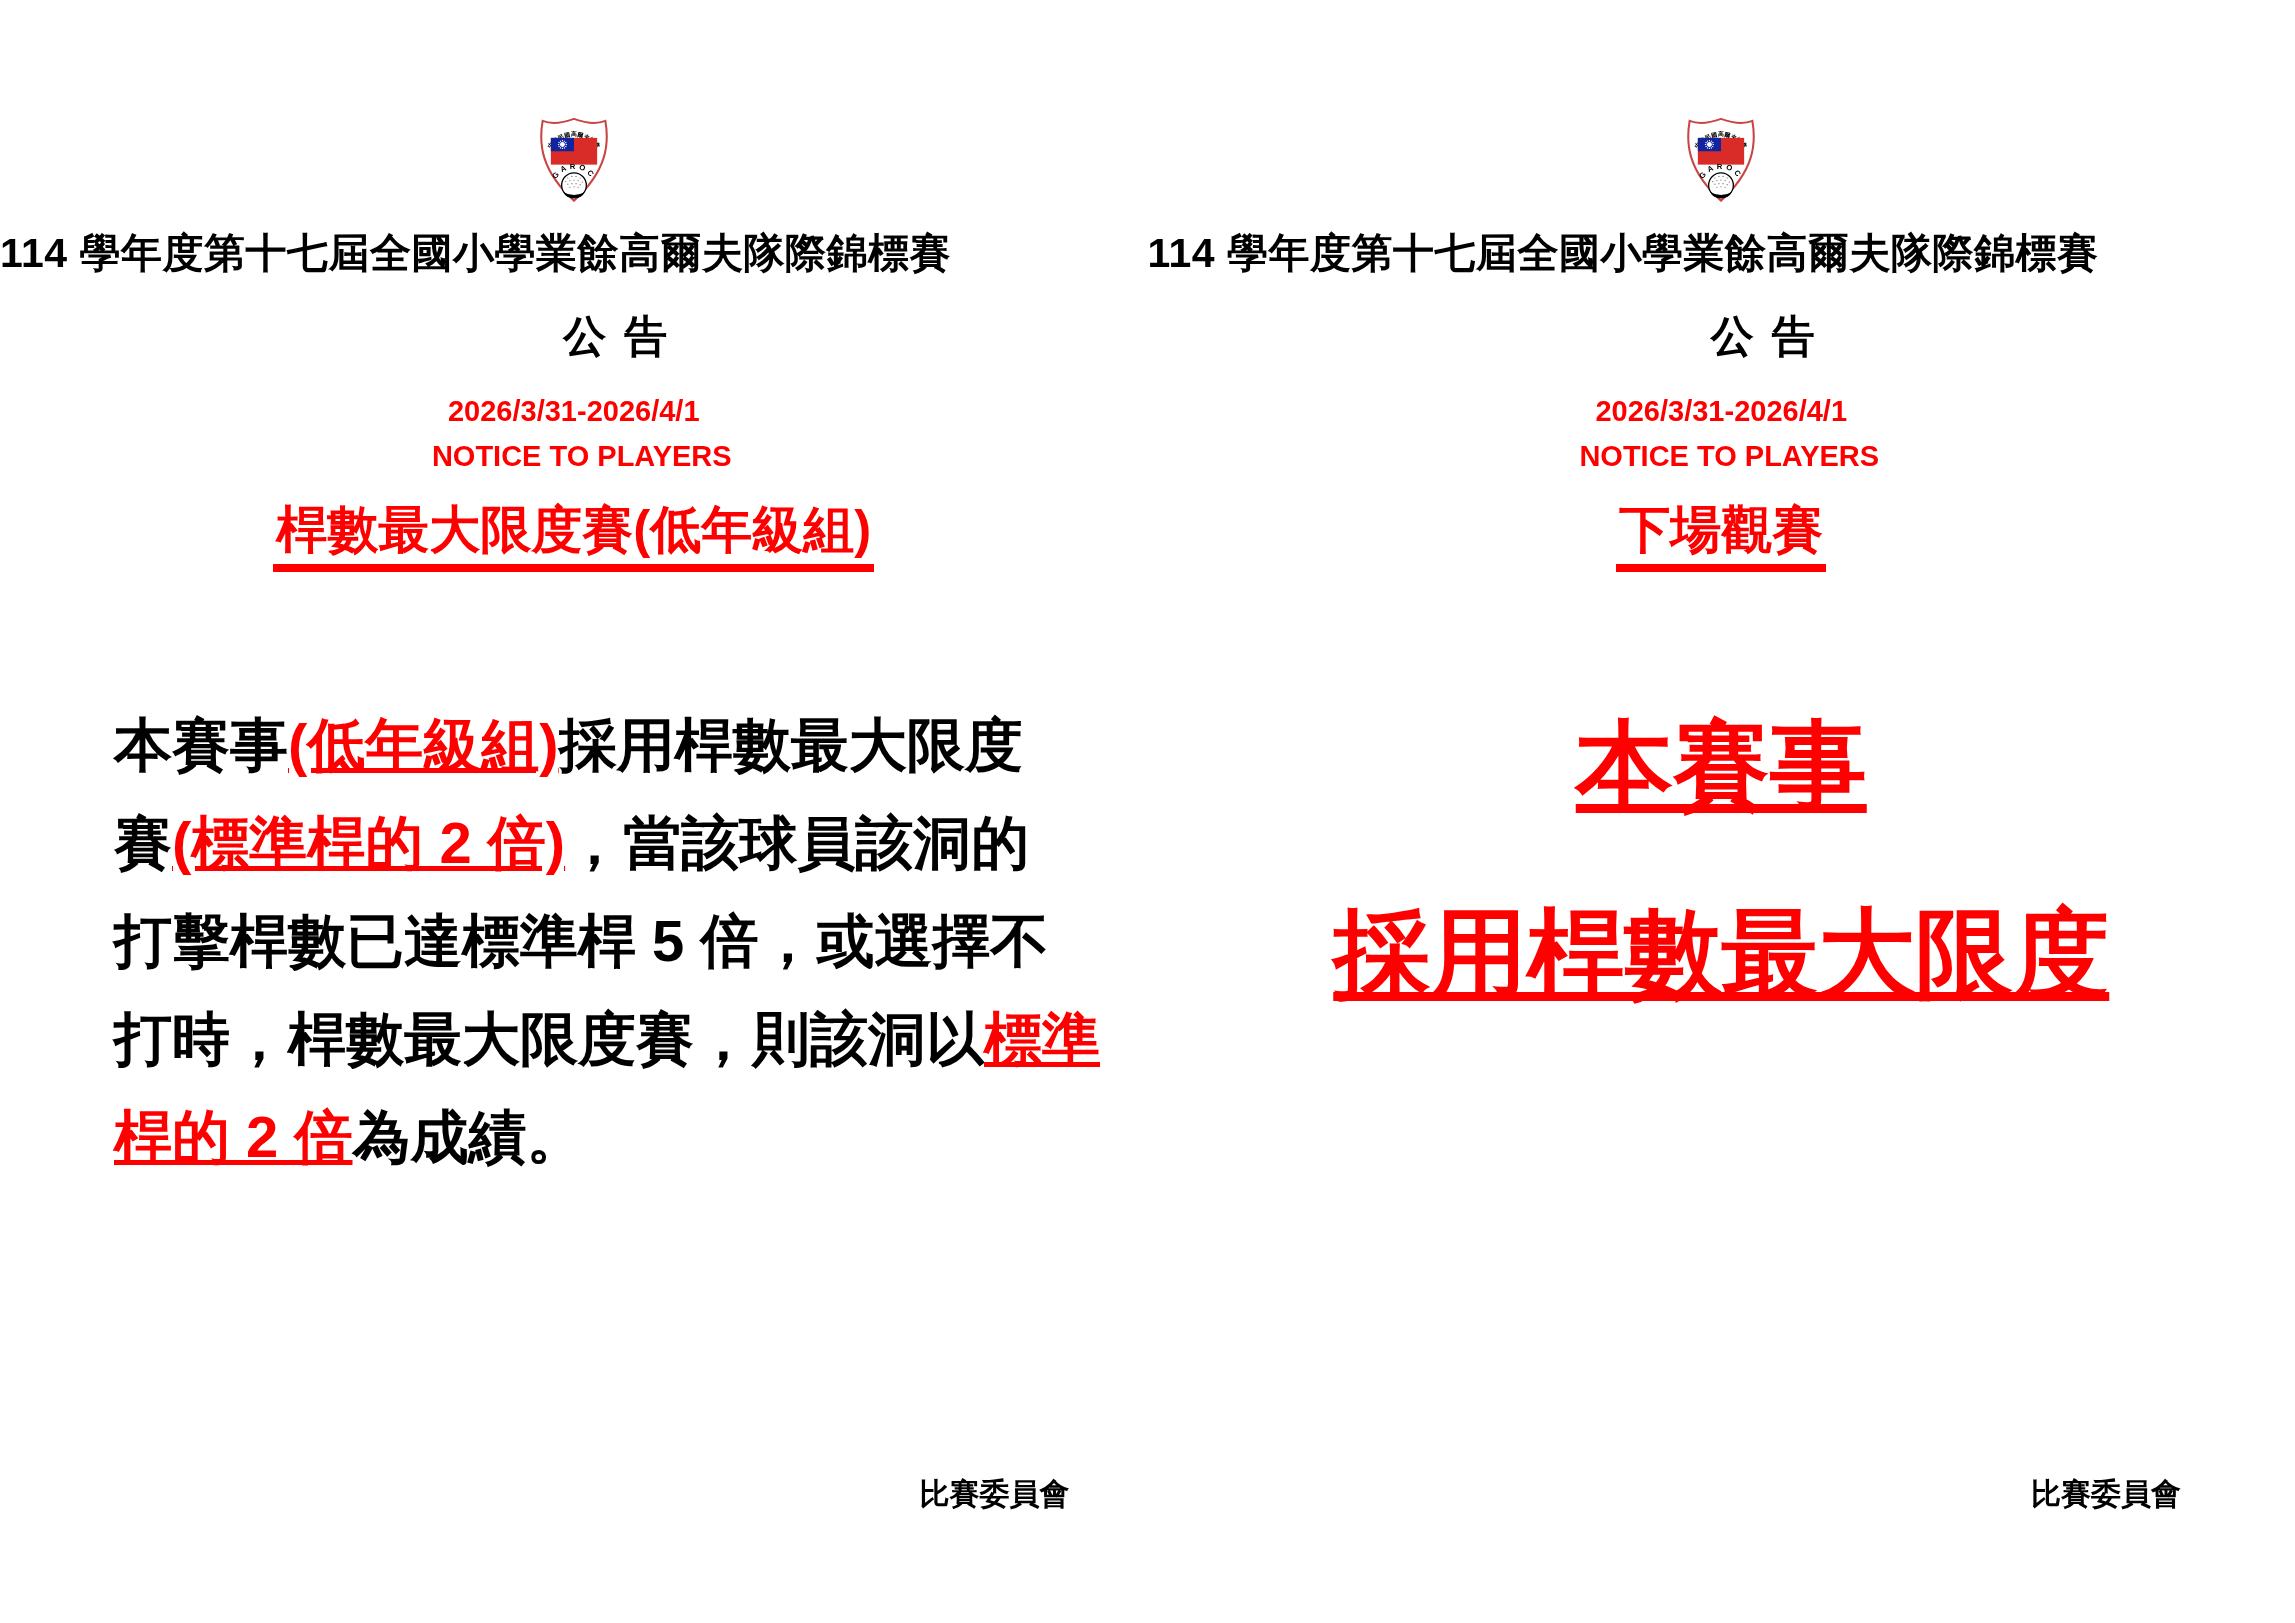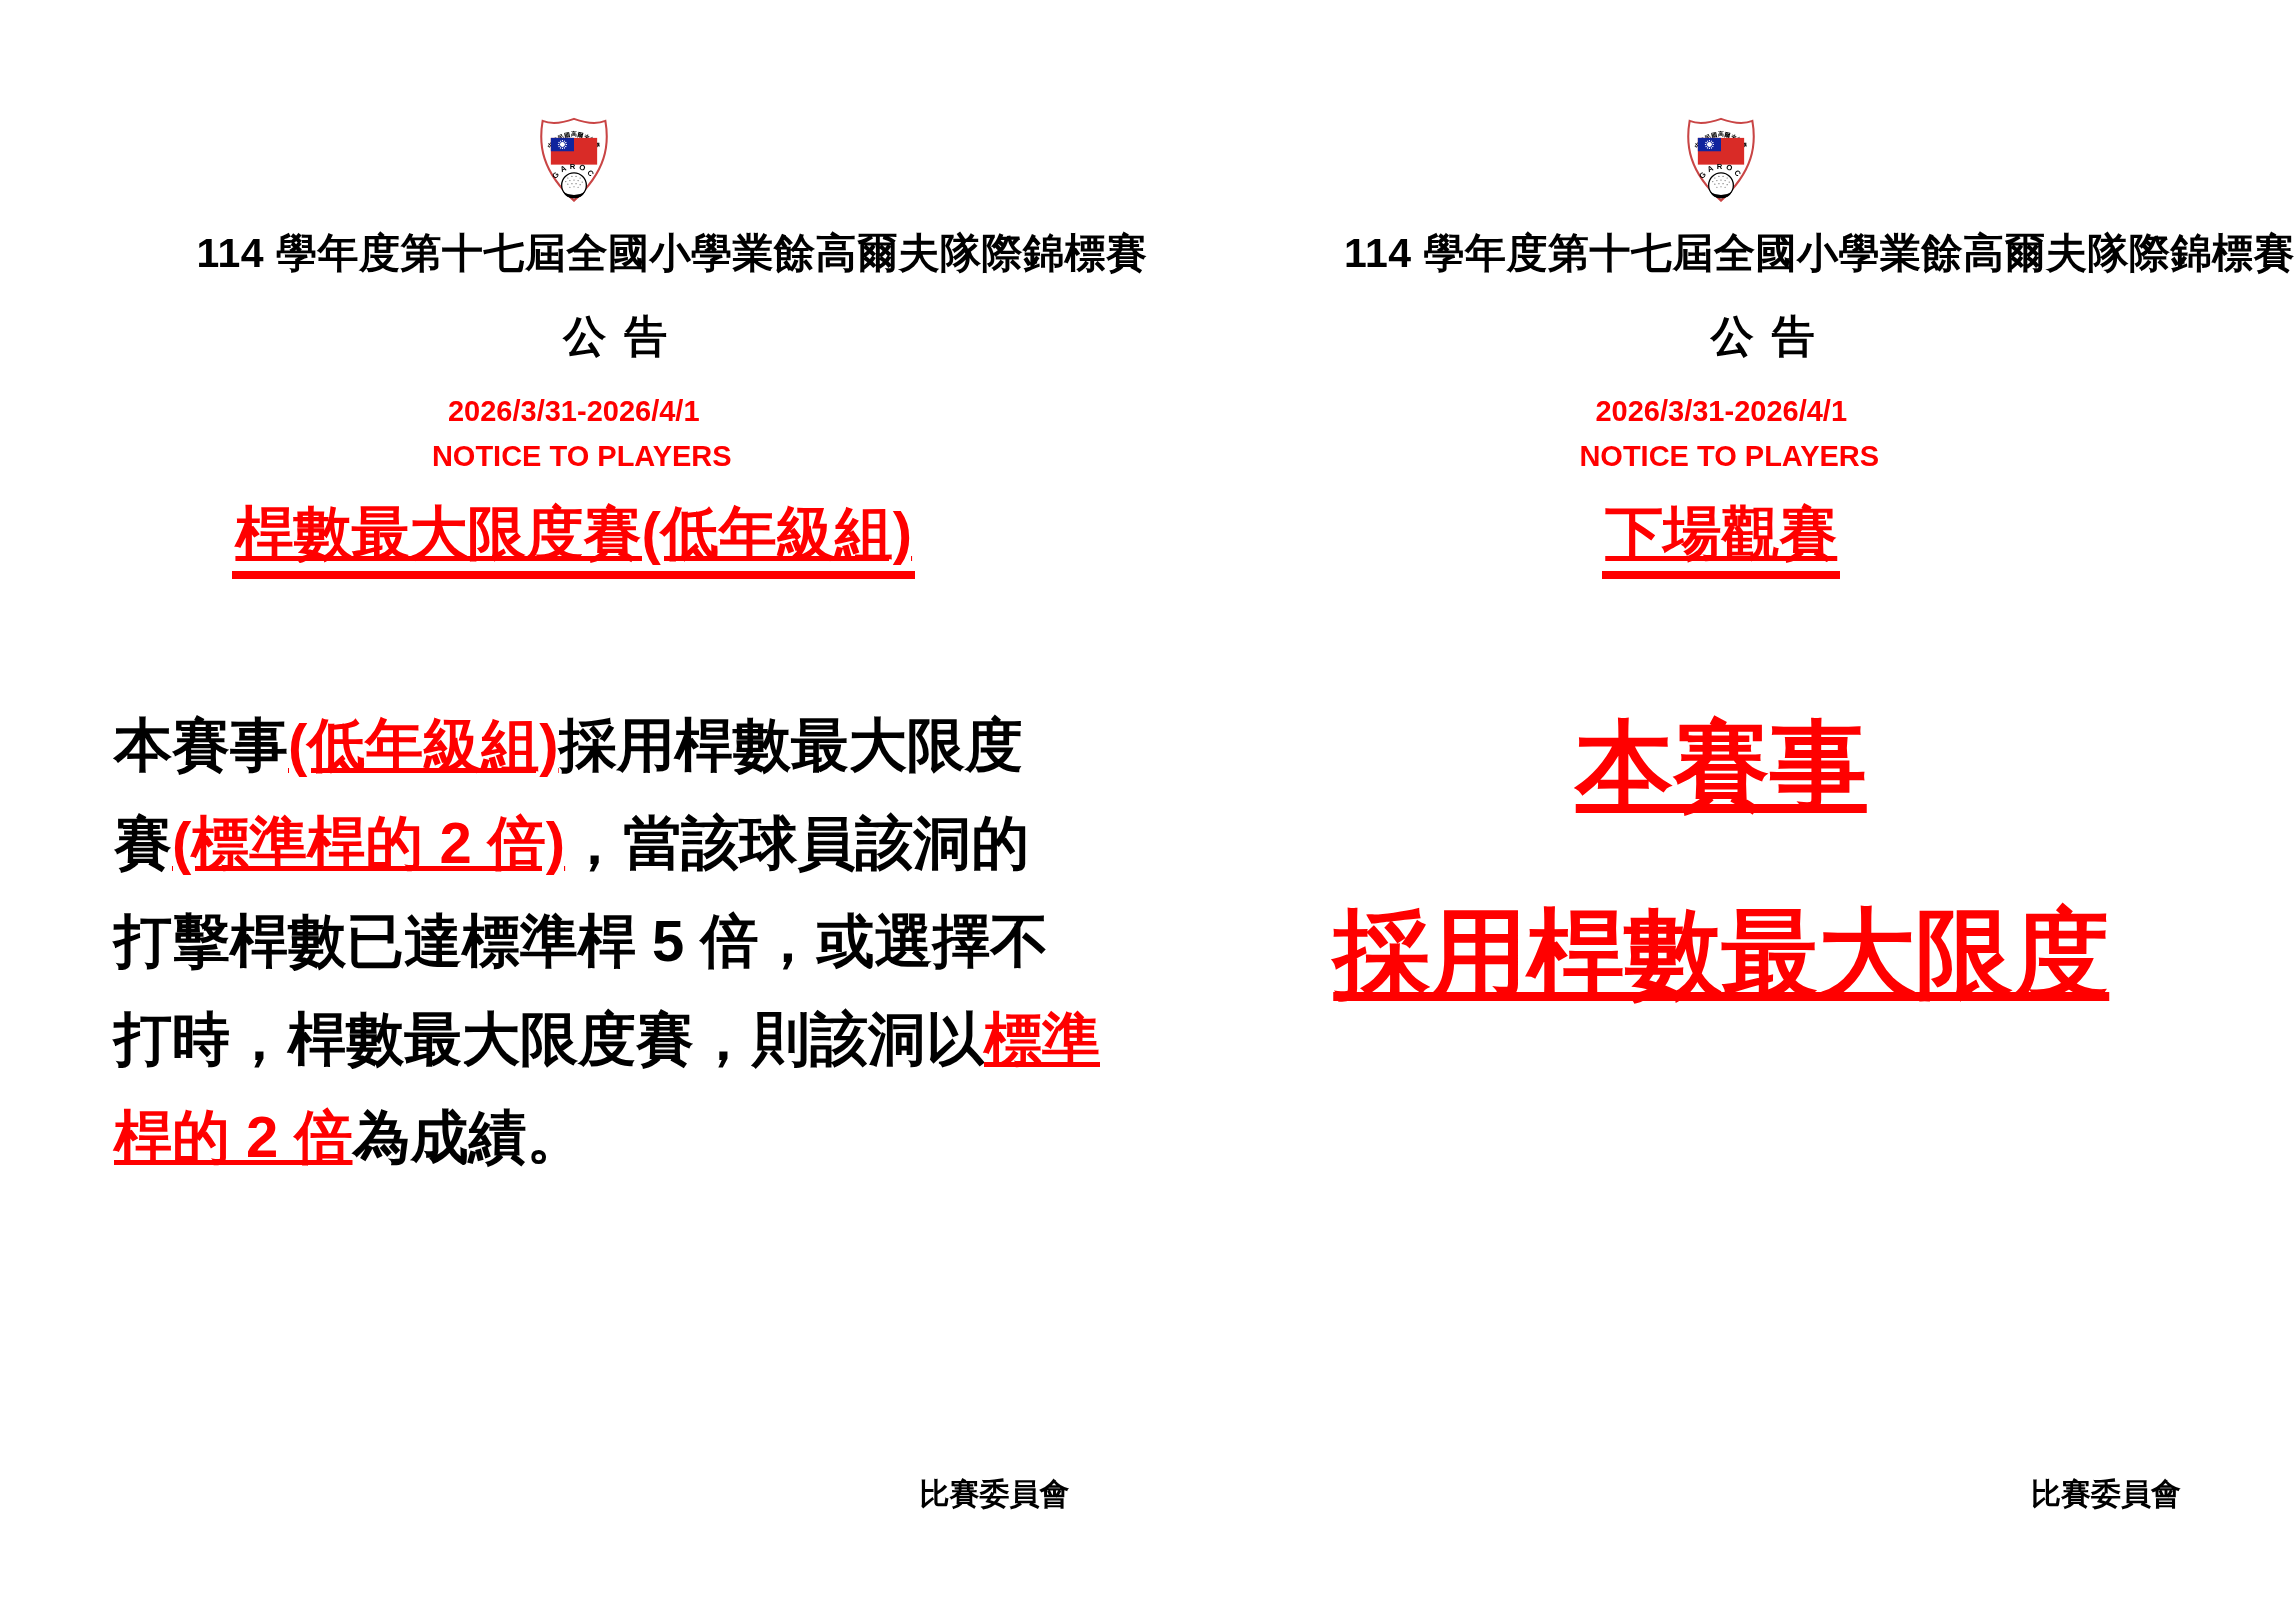--- a/index.html
+++ b/index.html
@@ -17,32 +17,32 @@
   .logo-svg { position:absolute; top:116px; left:50%; transform:translateX(-50%); width:72px; height:88px; }
   .shield { fill:#fff; stroke:var(--shield_border,#c94545); stroke-width:4; }
   .arc-text { font-size:11.5px; font-weight:bold; fill:#000; letter-spacing:0.5px; }
   .garoc-text { font-size:15px; font-weight:bold; fill:#000; letter-spacing:6px; }
   .flagred { fill:var(--flag_red,#d92b27); }
   .flagblue { fill:var(--flag_blue,#10249d); }
   .sun-rays { stroke:#fff; stroke-width:2; }
   .dimple { fill:#6b6b6b; }
 
   
-  .title { position:absolute; top:226px; left:0; width:100%; text-align:right;
+  .title { position:absolute; top:226px; left:0; width:100%; text-align:left;
            font-size:41px; letter-spacing:0.5px; white-space:nowrap; }
   .announcement { position:absolute; top:308px; left:0; width:100%; text-align:center;
            font-size:43px; letter-spacing:3.1px;margin-left:43px; }
   .date-range { position:absolute; top:395px; left:0; width:100%; text-align:center;
            font-size:29px; color:var(--red,#f00); }
   .notice-line { position:absolute; top:440px; left:0; width:100%; text-align:center;
            font-size:29px; color:var(--red,#f00);margin-left:8px; }
 
   .heading-row { position:absolute; top:504px; left:0; width:100%; text-align:center; }
-  .heading { display:inline-block; font-size:58px; line-height:1; color:var(--red,#f00);
-             padding:0 3.1px 9.3px 3.1px; border-bottom:8.8px solid var(--red,#f00); white-space:nowrap;text-decoration:underline; }
+  .heading { display:inline-block; font-size:51px; line-height:1; color:var(--red,#f00);
+             padding:0 3.1px 9.3px 3.1px; border-bottom:8.8px solid var(--red,#f00); white-space:nowrap; }
 
   
   .body-text { position:absolute; top:696px; left:114px; width:948px;
                font-size:58px; line-height:98px; }
   .body-line { white-space:nowrap; }
   .seg-black { color:var(--black,#000); }
   .seg-red { color:var(--red,#f00);text-decoration:underline; }
 
   
   .big-line { position:absolute; left:0; width:100%; text-align:center;

